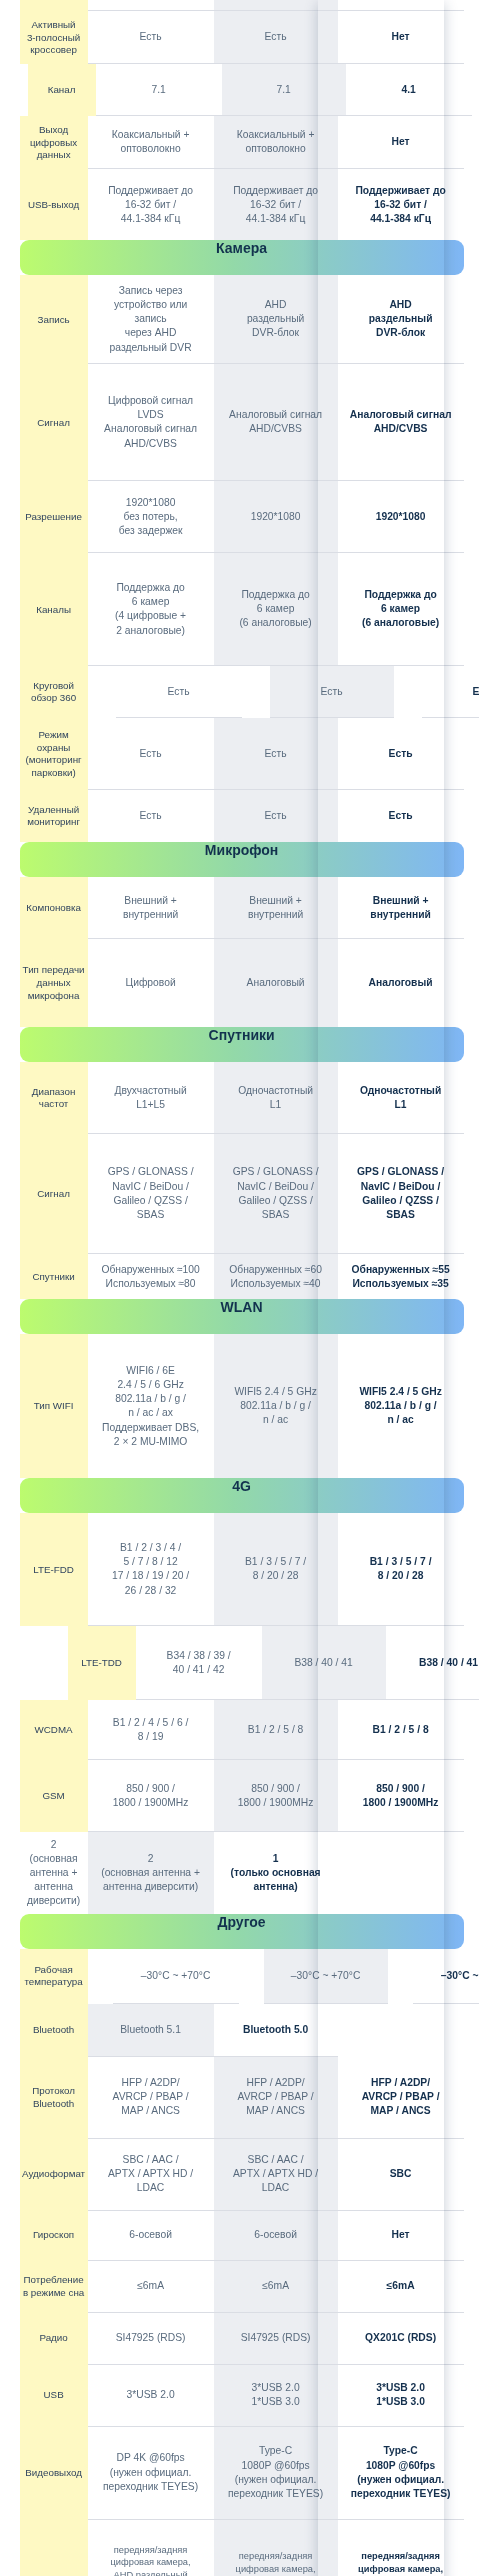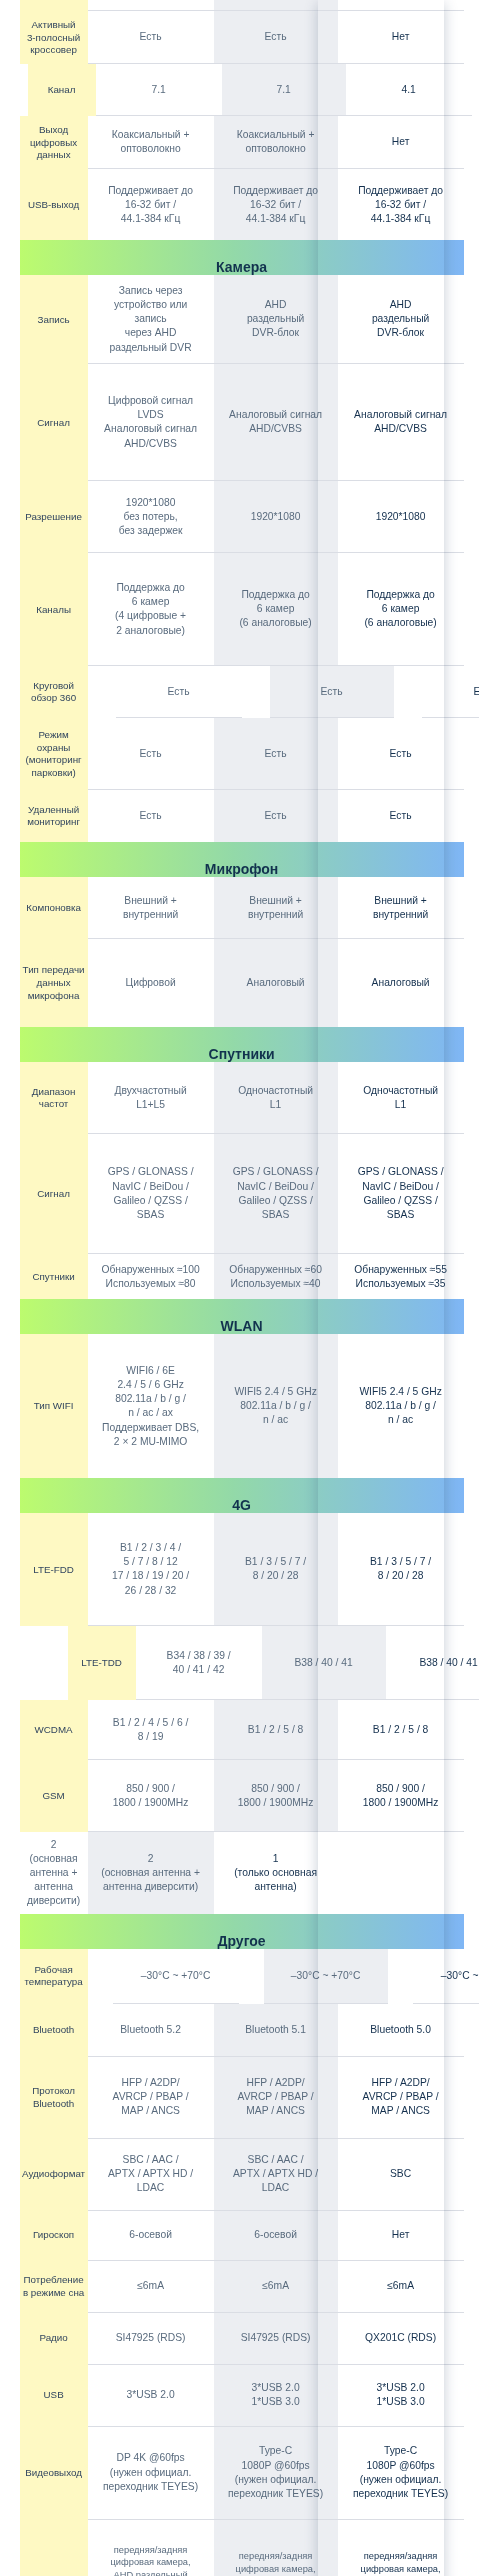--- a/index.html
+++ b/index.html
@@ -14,26 +14,26 @@
     display:flex; align-items:center; justify-content:center; text-align:center;
     white-space:pre-line; padding:3.1px 2.6px;
   }
   .cell {
     display:flex; align-items:center; justify-content:center; text-align:center;
     white-space:pre-line; color:#596b7e; font-size:10.3px; line-height:1.38; padding:5.2px 4.1px;
   }
   .cell.sm { font-size:9.3px; line-height:1.36; }
   .c1 { background:#ffffff; }
   .c2 { background:#eceef2; }
-  .c3 { background:#ffffff; color:#14304e; font-weight:400; }
+  .c3 { background:#ffffff; color:#14304e; font-weight:700; }
   .cell.div { border-bottom:1px solid #dadde4; }
 
   .section {
     background:linear-gradient(90deg,#bcfb6e 0%, #93d9a8 48%, #7fb6f5 100%);
-    display:flex; align-items:flex-end; justify-content:center;
+    display:flex; align-items:flex-start; justify-content:center;border-radius:9px;
   }
   .section-title { color:#12324e; font-size:14px; font-weight:700; }
 
   .hl-shadow {
     position:absolute; left:318px; top:0; width:126px; height:2810px;
     pointer-events:none; box-shadow:0 4.1px 13.4px rgba(33,57,92,.26);
     border-radius:0 0 9.3px 9.3px;
   }
 </style>
 </head>
@@ -284,21 +284,20 @@
       </div>
       <div class="row" style="min-height: 55px; gap: 25px;">
         <div class="lab">Рабочая
 температура</div>
         <div class="cell c1 div">–30°C ~ +70°C</div>
         <div class="cell c2 div">–30°C ~ +70°C</div>
         <div class="cell c3 div">–30°C ~ +70°C</div>
       </div>
       <div class="row" style="min-height: 53px;">
         <div class="lab">Bluetooth</div>
-        <div class="cell c1 div">Bluetooth 5.2</div>
         <div class="cell c2 div">Bluetooth 5.1</div>
         <div class="cell c3 div">Bluetooth 5.0</div>
       </div>
       <div class="row" style="min-height: 82px;">
         <div class="lab">Протокол
 Bluetooth</div>
         <div class="cell c1 div">HFP / A2DP/
 AVRCP / PBAP /
 MAP / ANCS</div>
         <div class="cell c2 div">HFP / A2DP/

